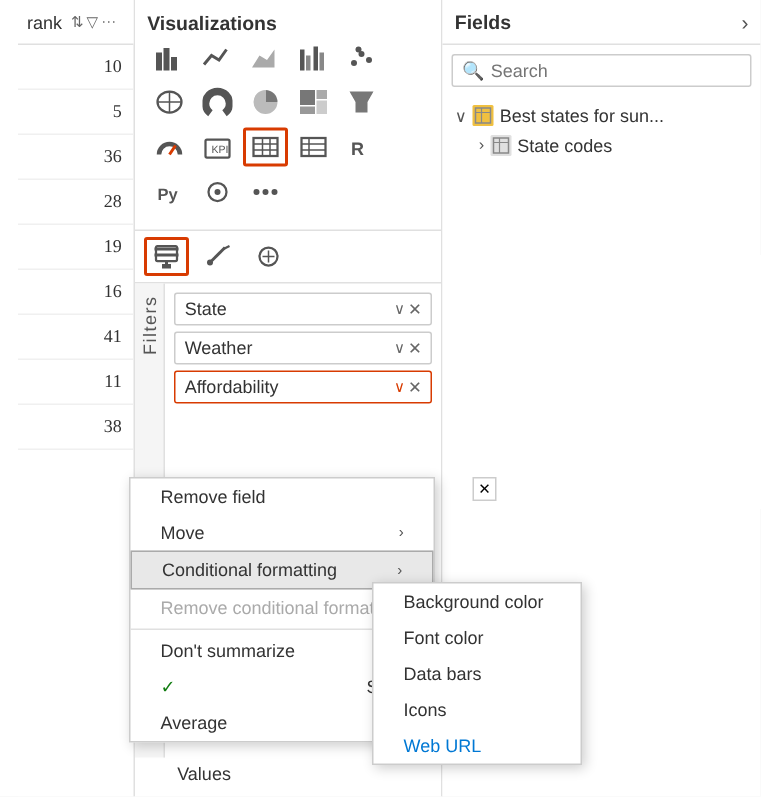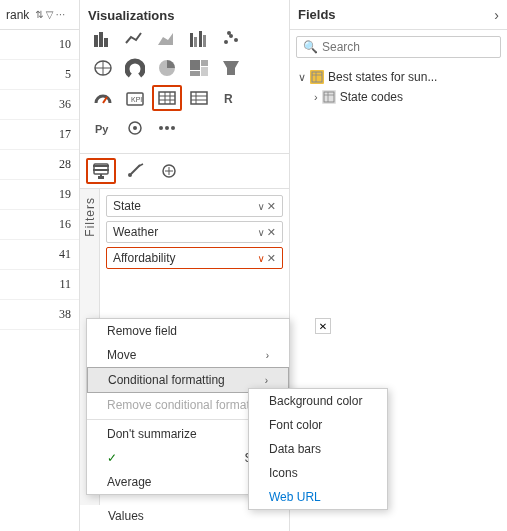--- a/index.html
+++ b/index.html
@@ -20,20 +20,21 @@
       background: #fff;
     }
 
     
     .rank-panel {
       width: 80px;
       background: #fff;
       border-right: 1px solid #e0e0e0;
       display: flex;
       flex-direction: column;
+      margin-left: 12px;
     }
     .rank-header {
       height: 30px;
       background: #fff;
       border-bottom: 1px solid #e0e0e0;
       display: flex;
       align-items: center;
       padding: 0 6px;
       gap: 4px;
     }
@@ -392,23 +393,20 @@
     </div>
     <div class="rank-rows">
       <div class="rank-row">
           <span>10</span>
         </div>
       <div class="rank-row">
           <span>5</span>
         </div>
       <div class="rank-row">
           <span>36</span>
-        </div>
-      <div class="rank-row">
-          <span>17</span>
         </div>
       <div class="rank-row">
           <span>28</span>
         </div>
       <div class="rank-row">
           <span>19</span>
         </div>
       <div class="rank-row">
           <span>16</span>
         </div>

